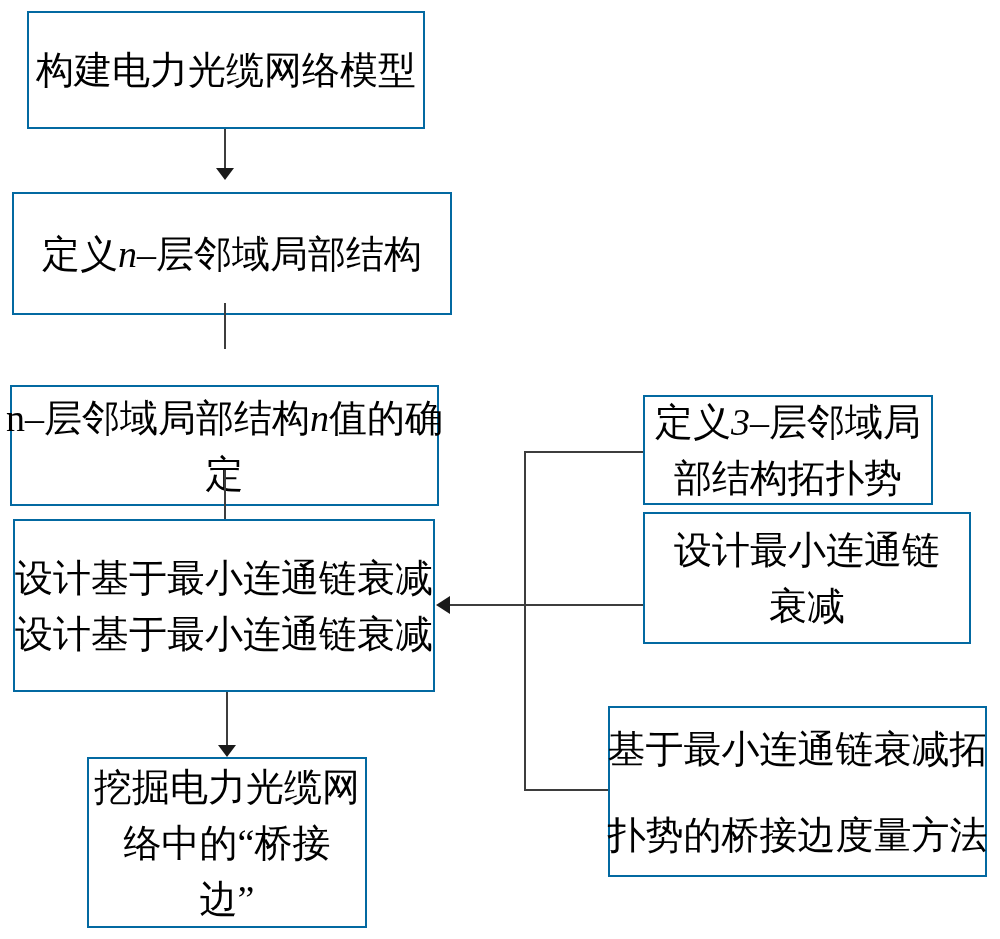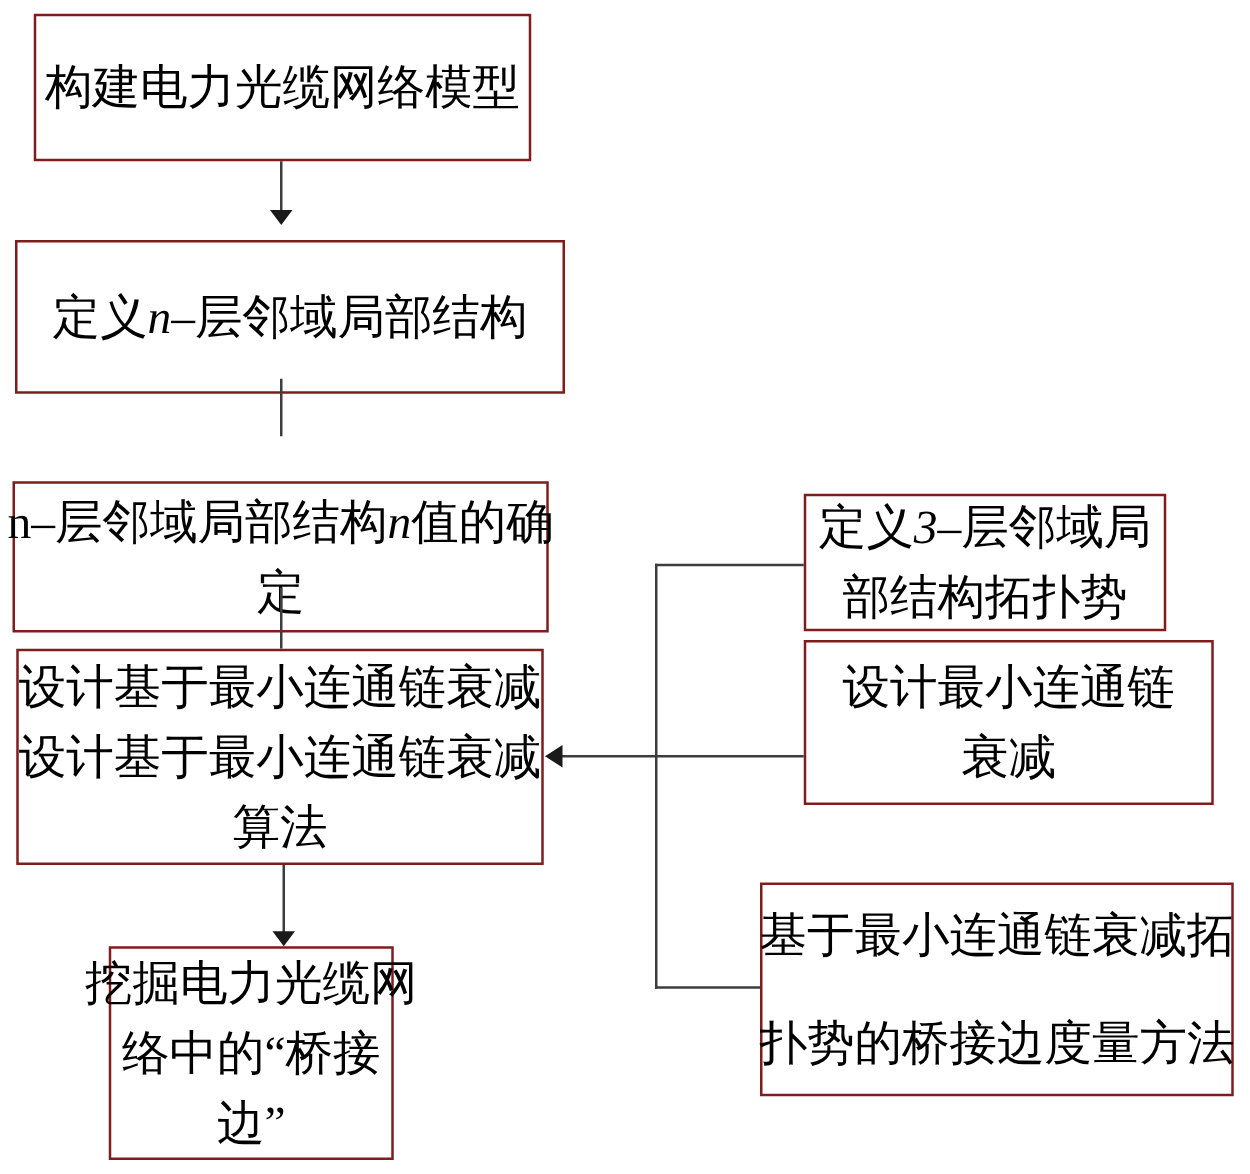--- a/index.html
+++ b/index.html
@@ -10,21 +10,21 @@
   .canvas {
     position: relative;
     width: 1000px;
     height: 939px;
     background: #ffffff;
     overflow: hidden;
   }
   .box {
     position: absolute;
     box-sizing: border-box;
-    border: 2px solid #7f1d1d;
+    border: 2px solid #0369a1;
     background: #ffffff;
     display: flex;
     flex-direction: column;
     align-items: center;
     justify-content: center;
     text-align: center;
     color: #000000;
     font-size: 38px;
     line-height: 56px;
     letter-spacing: 0px;
@@ -49,21 +49,21 @@
     width: 0; height: 0;
     border-top: 9px solid transparent;
     border-bottom: 9px solid transparent;
     border-right: 14px solid #1a1a1a;
   }
   
   #box-build     { left: 27px;  top: 11px;  width: 398px; height: 118px; }
   #box-define-n  { left: 12px;  top: 192px; width: 440px; height: 123px; }
   #box-nvalue    { left: 10px;  top: 349px; width: 429px; height: 121px; margin-top: 36px; }
   #box-algorithm { left: 13px;  top: 519px; width: 422px; height: 173px; }
-  #box-mine      { left: 87px;  top: 757px; width: 228px; height: 171px; }
+  #box-mine      { left: 87px;  top: 757px; width: 280px; height: 171px; }
   
   #box-define3   { left: 643px; top: 395px; width: 290px; height: 110px; justify-content: center; }
   #box-minchain  { left: 643px; top: 512px; width: 328px; height: 132px; }
   #box-measure   { left: 608px; top: 706px; width: 379px; height: 171px; gap: 30px; }
   
   #v1 { left: 224px; top: 129px; height: 41px; }
   #a1 { left: 216px; top: 168px; }
   #v2 { left: 224px; top: 303px; height: 46px; }
   #v3 { left: 224px; top: 470px; height: 49px; }
   #v4 { left: 226px; top: 692px; height: 54px; }
@@ -95,21 +95,20 @@
   <div class="box" id="box-nvalue">
     <div class="ln"><span>n–层邻域局部结构</span><span class="it">n</span><span>值的确</span></div>
     <div class="ln">定</div>
   </div>
 
   <div class="vline" id="v3"></div>
 
   <div class="box" id="box-algorithm">
     <div class="ln">设计基于最小连通链衰减</div>
     <div class="ln">设计基于最小连通链衰减</div>
-    <div class="ln">算法</div>
   </div>
 
   <div class="vline" id="v4"></div>
   <div class="arrow-down" id="a2"></div>
 
   <div class="box" id="box-mine">
     <div class="ln">挖掘电力光缆网</div>
     <div class="ln">络中的“桥接</div>
     <div class="ln">边”</div>
   </div>

